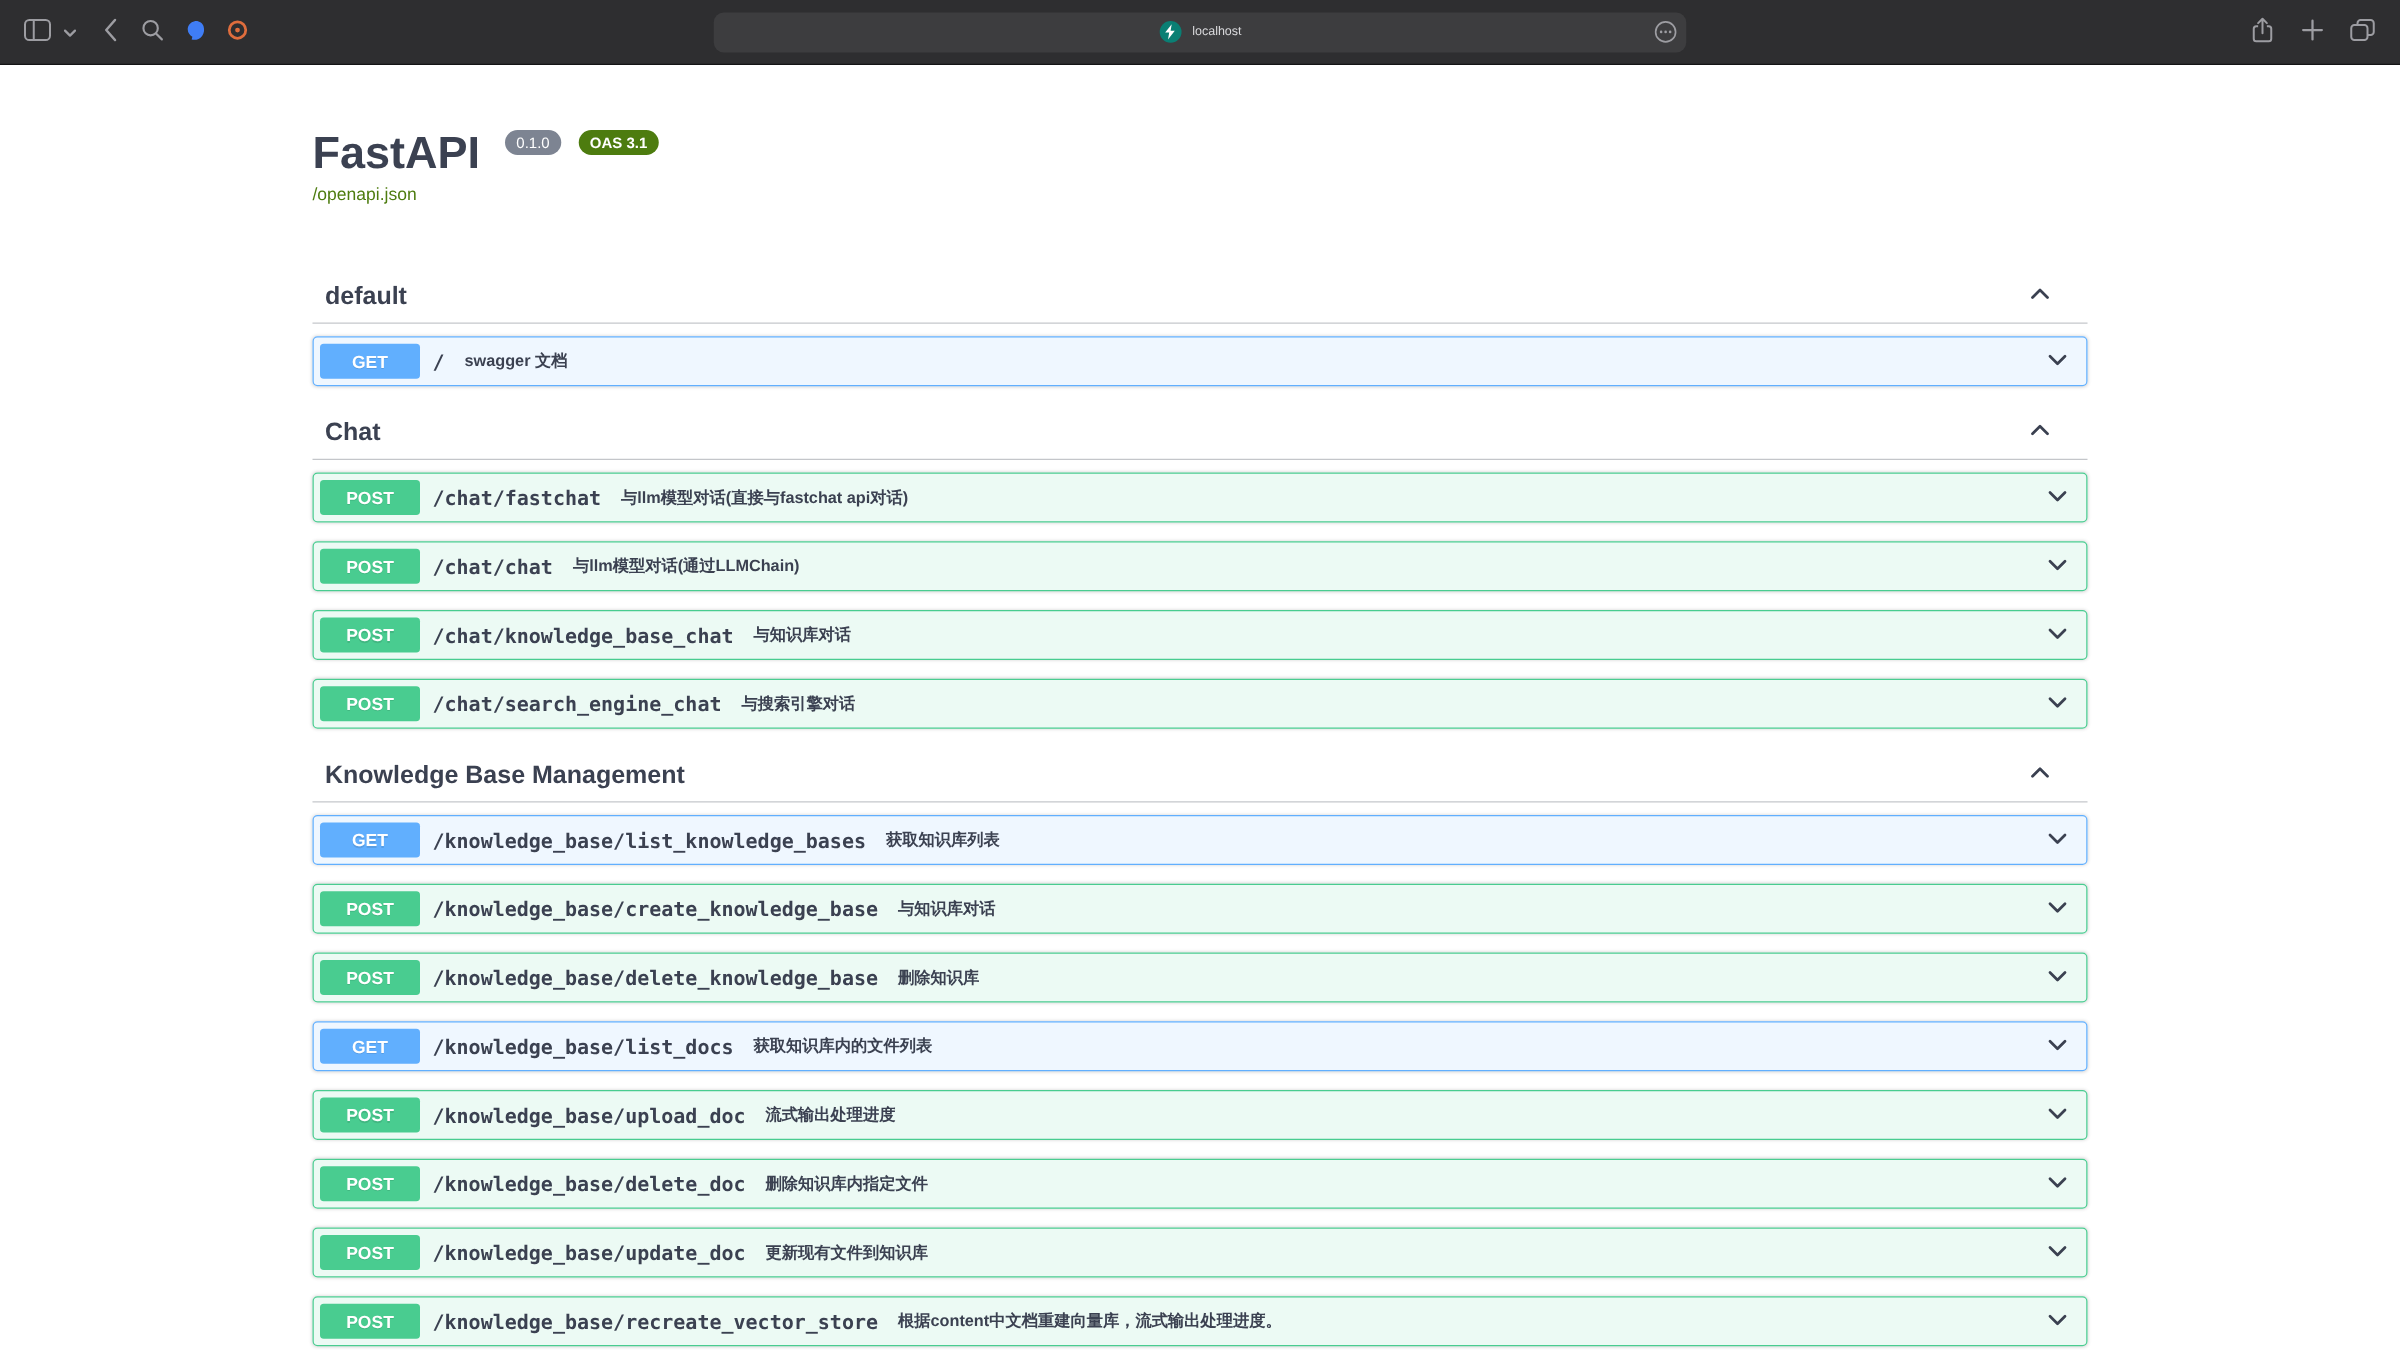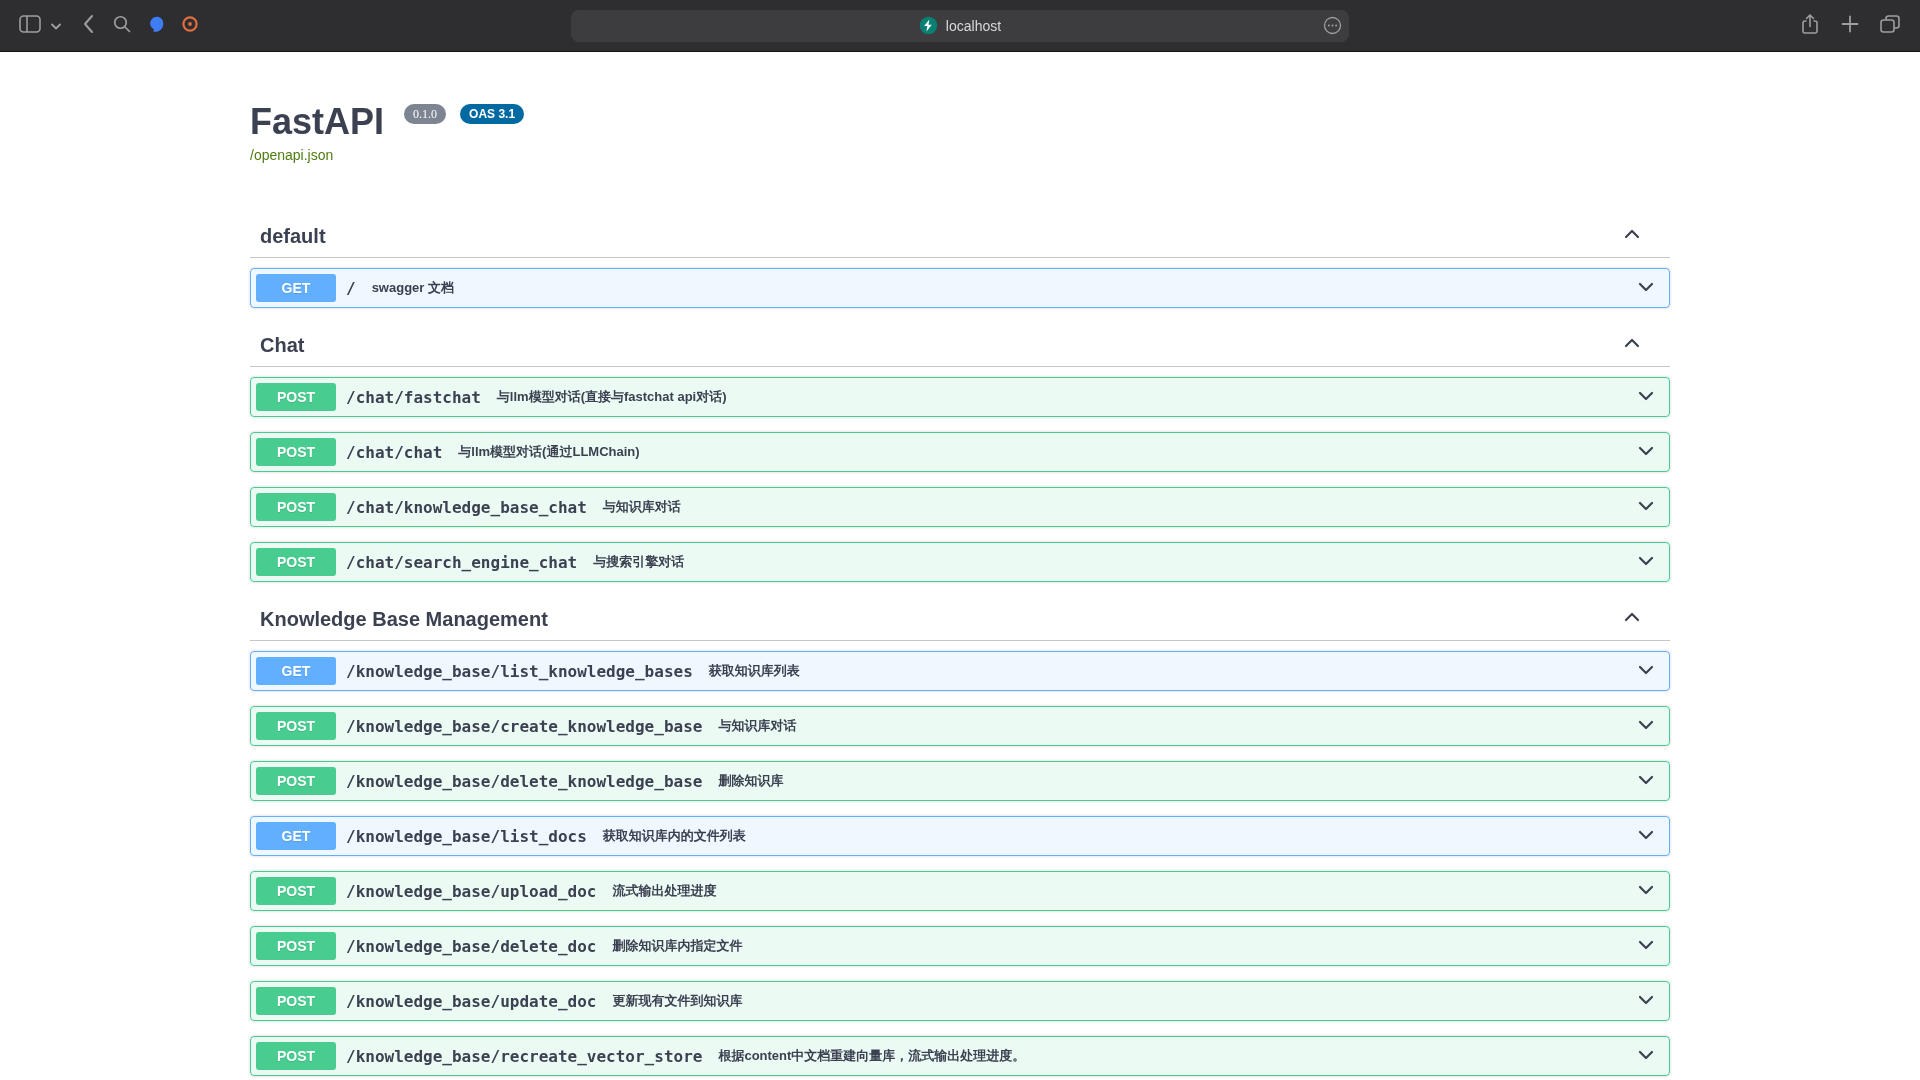--- a/index.html
+++ b/index.html
@@ -15,38 +15,38 @@
   .tb-right { display:flex; align-items:center; gap:8px; justify-content:flex-end; }
   .tb-btn {
     min-width:32px; height:30px; display:flex; align-items:center; justify-content:center;
     background:transparent; border:none; border-radius:6px; cursor:pointer; padding:0 4px;
   }
   .tb-btn-narrow { min-width:16px; padding:0; margin-right:6px; }
   .addr {
     width:778px; height:32px; background:#3d3d3f; border-radius:8px; position:relative;
     display:flex; align-items:center; justify-content:center; gap:8px; cursor:text;
   }
-  .addr-text { color:#d9d9dc; font-size:14px; }
+  .addr-text { color:#d9d9dc; font-size:10px; }
   .favicon { display:flex; }
   .addr-more {
     position:absolute; right:7px; top:6px; background:none; border:none; cursor:pointer; display:flex;
   }
 
   
   .page { height:1028px; background:#fff; overflow:hidden; }
   .swagger { max-width:1460px; margin:0 auto; padding:0 20px; color:#3b4151; }
 
   .info { margin:48px 0 50px; }
   .title { font-size:36px; font-weight:700; color:#3b4151; line-height:1.2; }
   .badge {
     display:inline-block; font-size:12px; line-height:1; padding:4px 9px; border-radius:57px;
     color:#fff; position:relative; top:-10px; vertical-align:middle;
   }
-  .badge.ver { background:#7d8492; margin-left:10px; font-weight:400;font-family:Liberation Serif, serif; }
-  .badge.oas { background:#0369a1; margin-left:4px; font-weight:700; }
+  .badge.ver { background:#7d8492; margin-left:10px; font-weight:400; }
+  .badge.oas { background:#4d7c0f; margin-left:4px; font-weight:700; }
   .spec-link { display:inline-block; margin-top:4px; font-size:14px; color:#4d7c0f; text-decoration:none; cursor:pointer; }
 
   .tag-section { margin-bottom:4px; }
   .opblock-tag {
     display:flex; align-items:center; justify-content:space-between;
     padding:10px 20px 10px 10px; border-bottom:1px solid rgba(59,65,81,.3);
     margin-bottom:10px; cursor:pointer;
   }
   .tag-title { font-size:20px; font-weight:700; color:#3b4151; line-height:1.1; }
 

